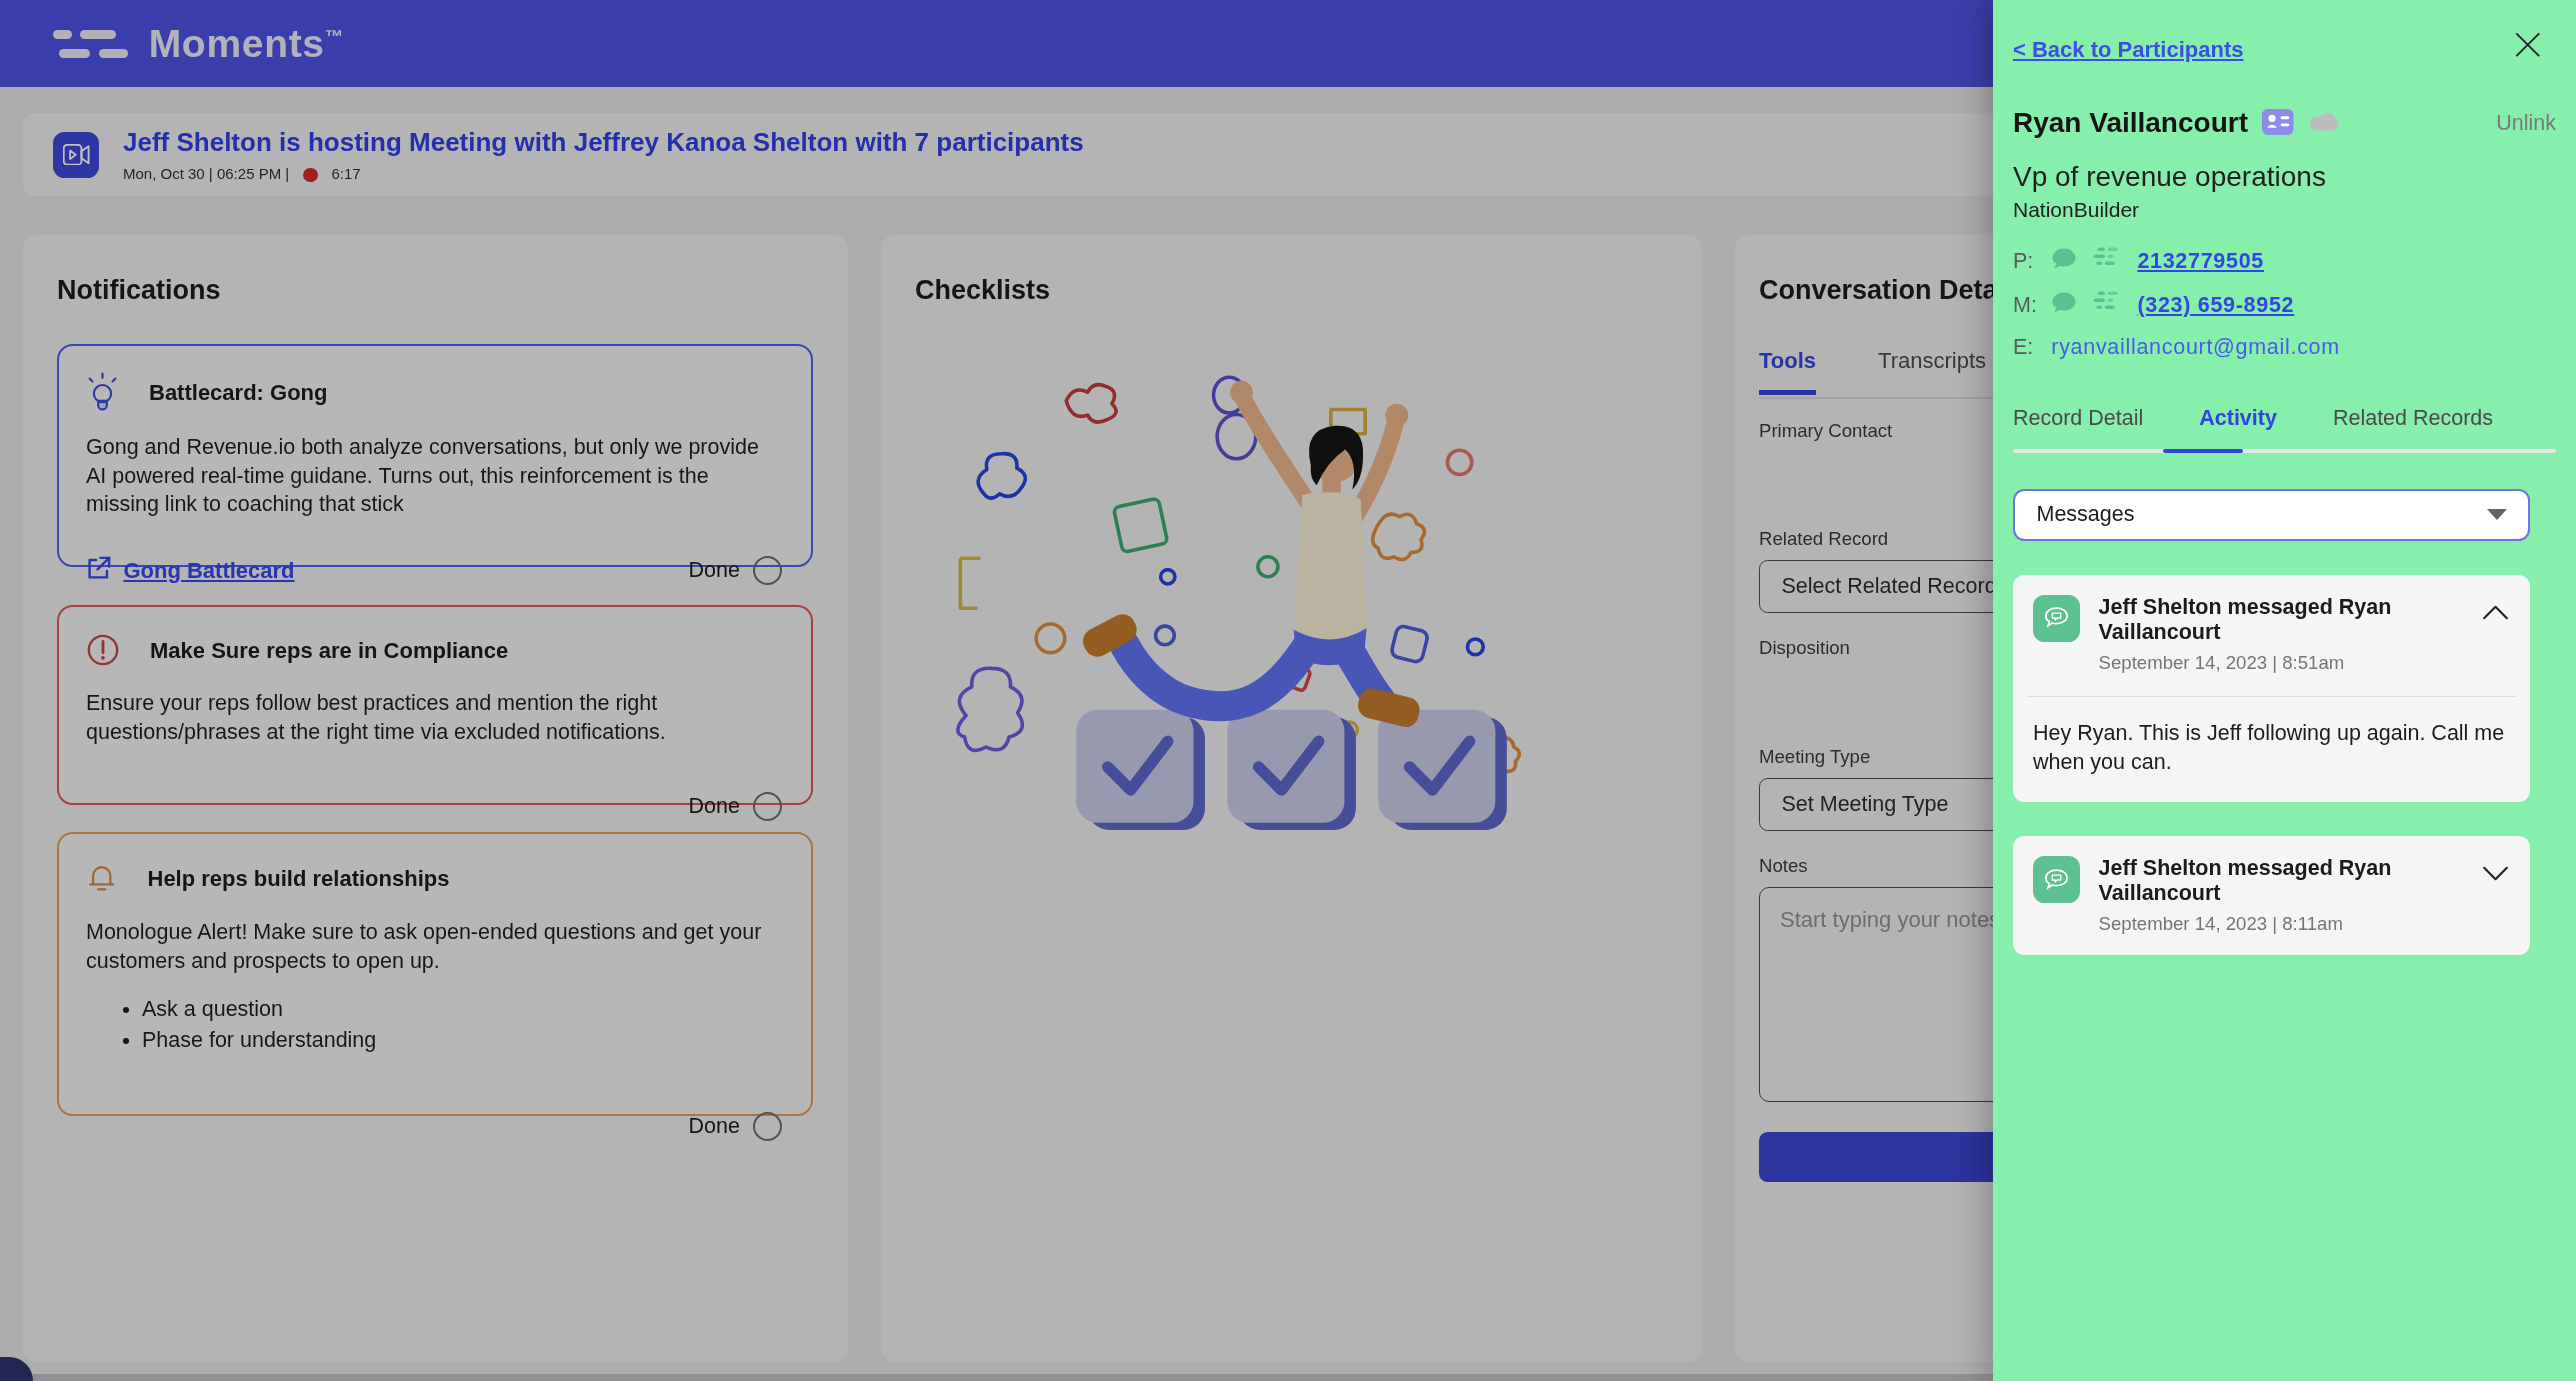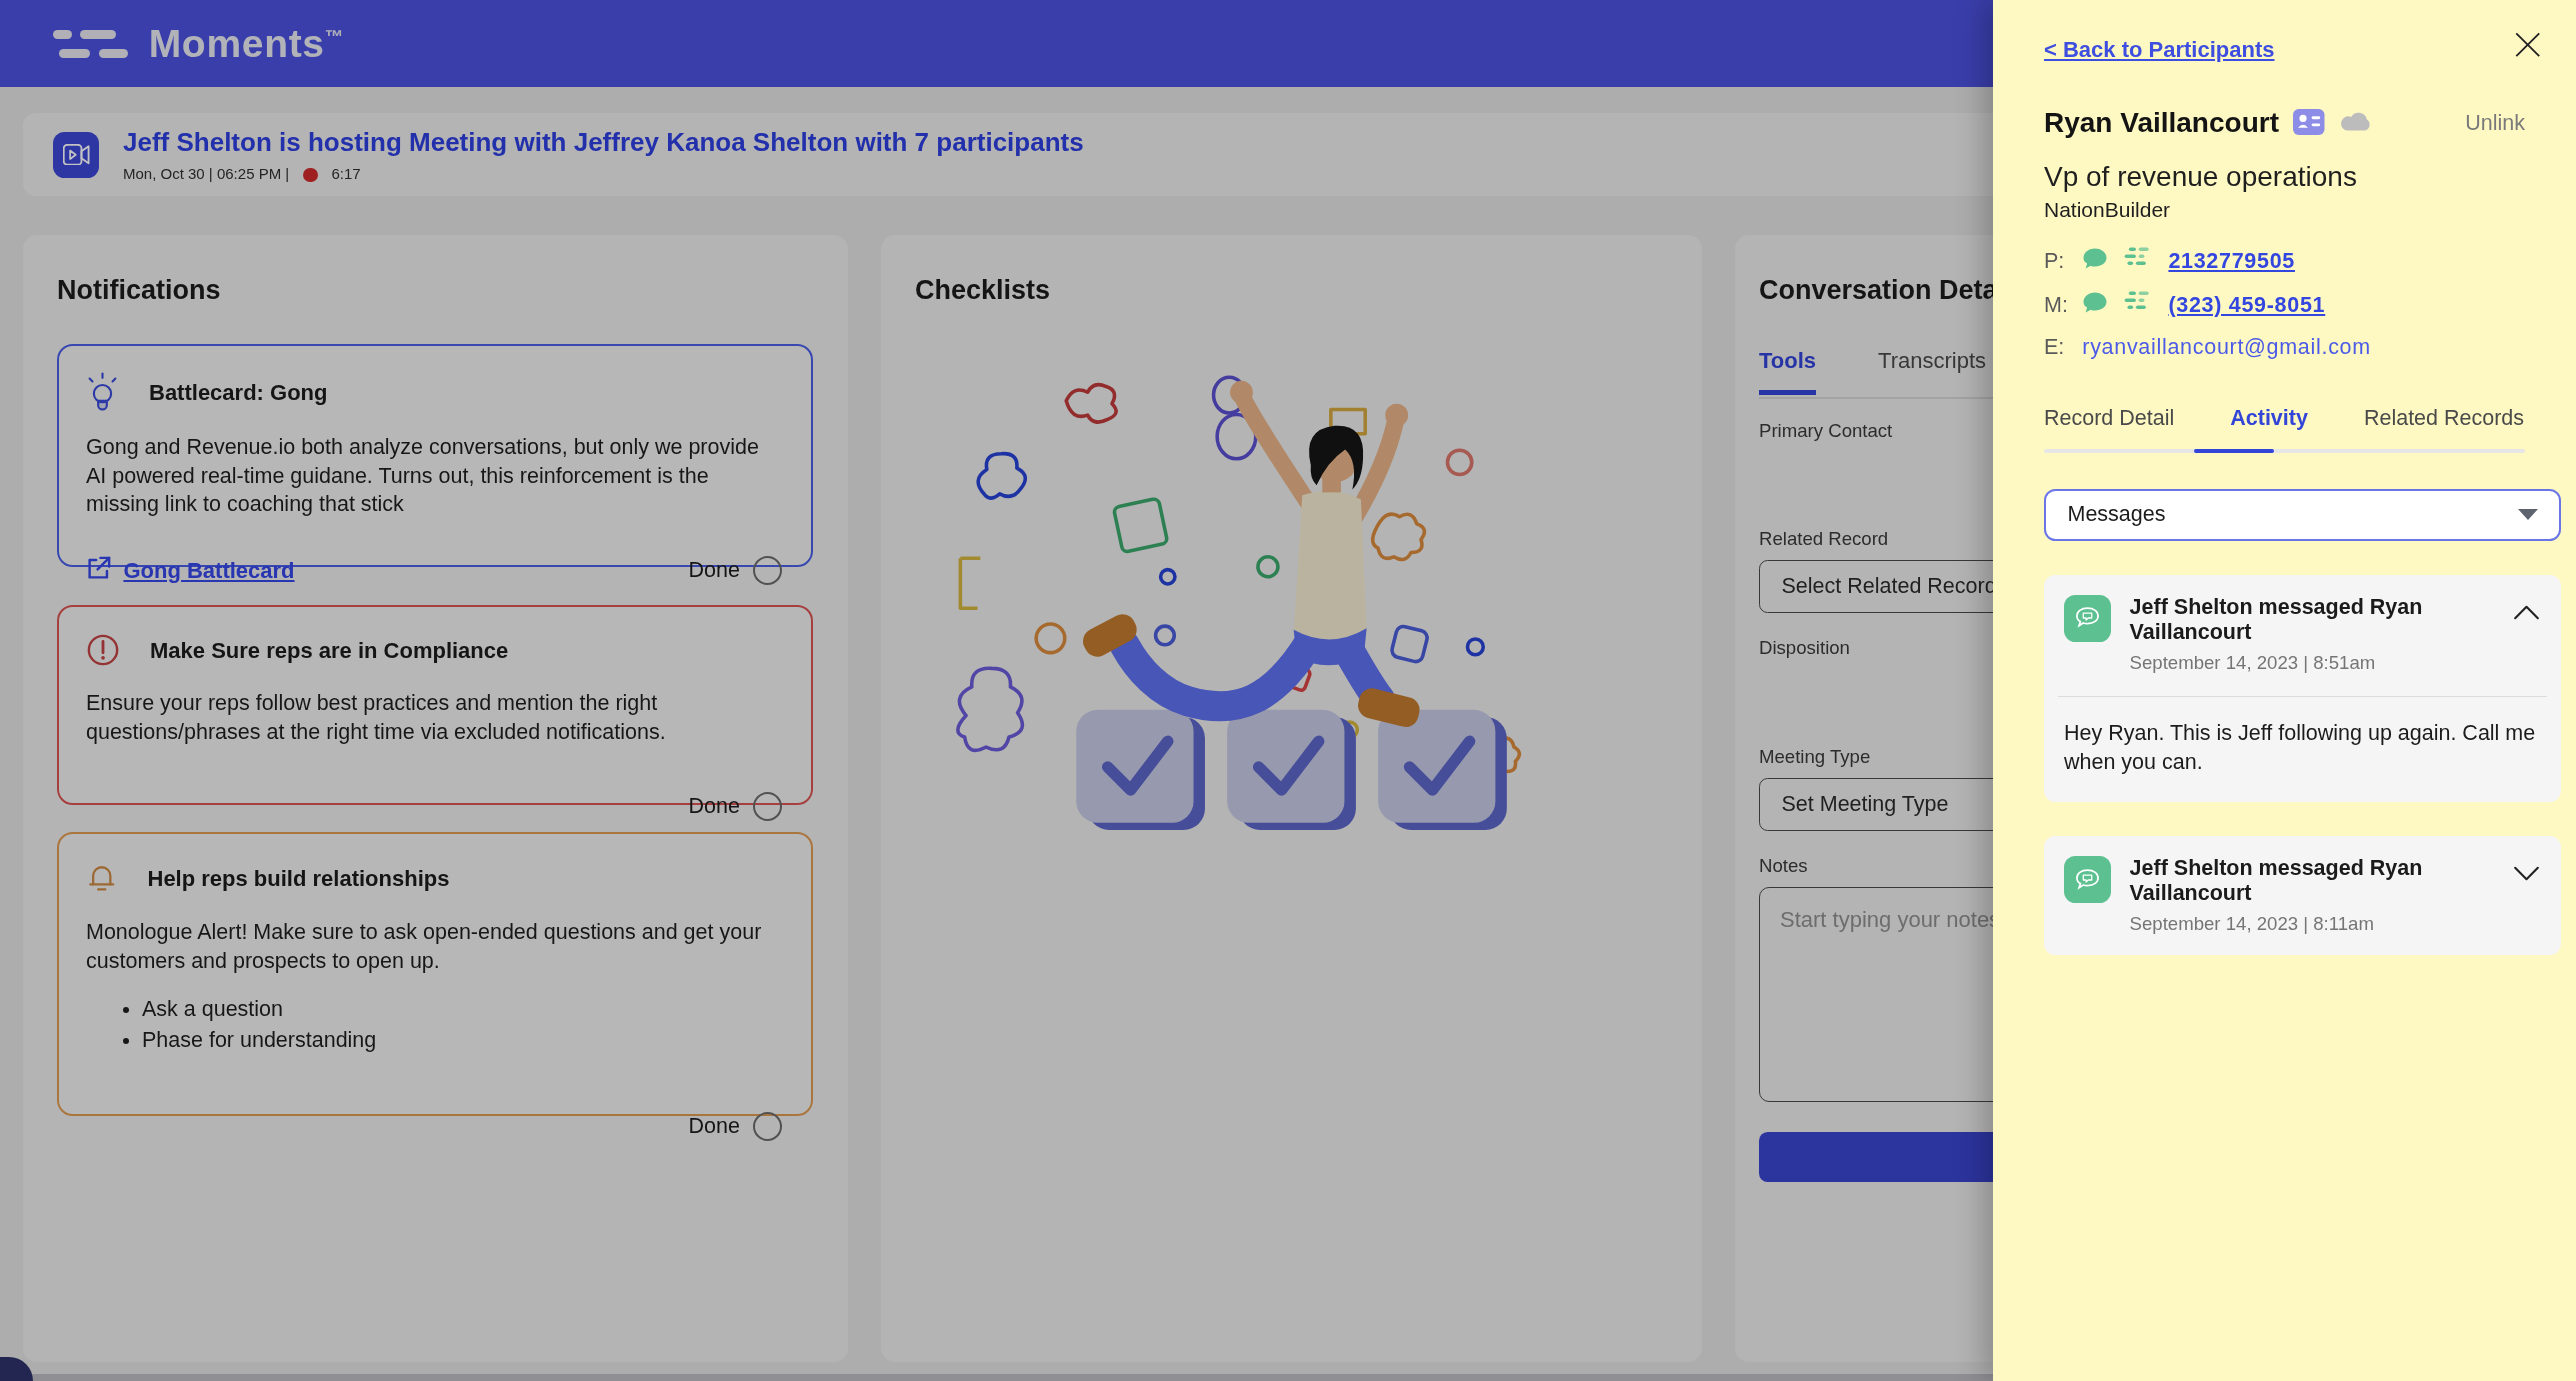--- a/index.html
+++ b/index.html
@@ -67,22 +67,22 @@
 
   
   .dim { position:absolute; inset:0; background:rgba(0,0,0,0.235); z-index:40; }
 
   
   .bottom-strip { position:absolute; left:0; bottom:0; width:2576px; height:7.2px; background:#8f8f94; z-index:41; }
   .corner-peek { position:absolute; left:0; bottom:0; width:33px; height:24px; background:#232650;
     border-top-right-radius:24px; z-index:42; }
 
   
-  .drawer { position:absolute; right:0; top:0; width:583px; height:1381px; background:#fef9c3;
-    z-index:100; box-shadow:-8.6px 0 29px rgba(0,0,0,0.25); padding:0 51px; }
+  .drawer { position:absolute; right:0; top:0; width:583px; height:1381px; background:#86efac;
+    z-index:100; box-shadow:-8.6px 0 29px rgba(0,0,0,0.25); padding:0 20px; }
   .back-link { display:inline-block; margin-top:37px; color:#3d4ee0; font-size:22px; font-weight:bold; }
   .close-x { position:absolute; top:29px; right:33px; width:31.5px; height:31.5px; }
   .pp-name-row { display:flex; align-items:center; margin-top:44px; gap:14.3px; }
   .pp-name { font-size:28px; font-weight:bold; color:#141414; }
   .pp-unlink { margin-left:auto; color:#7a7a7a; font-size:21.5px; }
   .pp-role { font-size:28px; color:#1f1f1f; margin-top:21.5px; }
   .pp-company { font-size:21px; color:#1f1f1f; margin-top:5.7px; }
   .contact-row { display:flex; align-items:center; gap:14.3px; margin-top:14.3px; font-size:21.5px; }
   .contact-label { color:#5a5a5a; width:24px; }
   .contact-link { color:#3346e0; text-decoration:underline; font-weight:bold; letter-spacing:0.7px; }
@@ -394,21 +394,21 @@
             <g fill="#5cc091">
               <rect x="8" y="2" width="10" height="5" rx="2.5"></rect>
               <rect x="22" y="2" width="14" height="5" rx="2.5" opacity="0.7"></rect>
               <rect x="2" y="12" width="16" height="5" rx="2.5"></rect>
               <rect x="22" y="12" width="8" height="5" rx="2.5" opacity="0.7"></rect>
               <rect x="6" y="22" width="8" height="5" rx="2.5"></rect>
               <rect x="18" y="22" width="14" height="5" rx="2.5"></rect>
             </g>
           </svg>
       </span>
-      <a class="contact-link" href="#">(323) 459-8051</a>
+      <a class="contact-link" href="#">(323) 659-8952</a>
     </div>
 
     <div class="contact-row">
       <span class="contact-label">E:</span>
       <a class="contact-link contact-email" href="#">ryanvaillancourt@gmail.com</a>
     </div>
 
     <div class="pp-tabs">
       <span class="pp-tab">Record Detail</span>
       <span class="pp-tab active">Activity</span>

